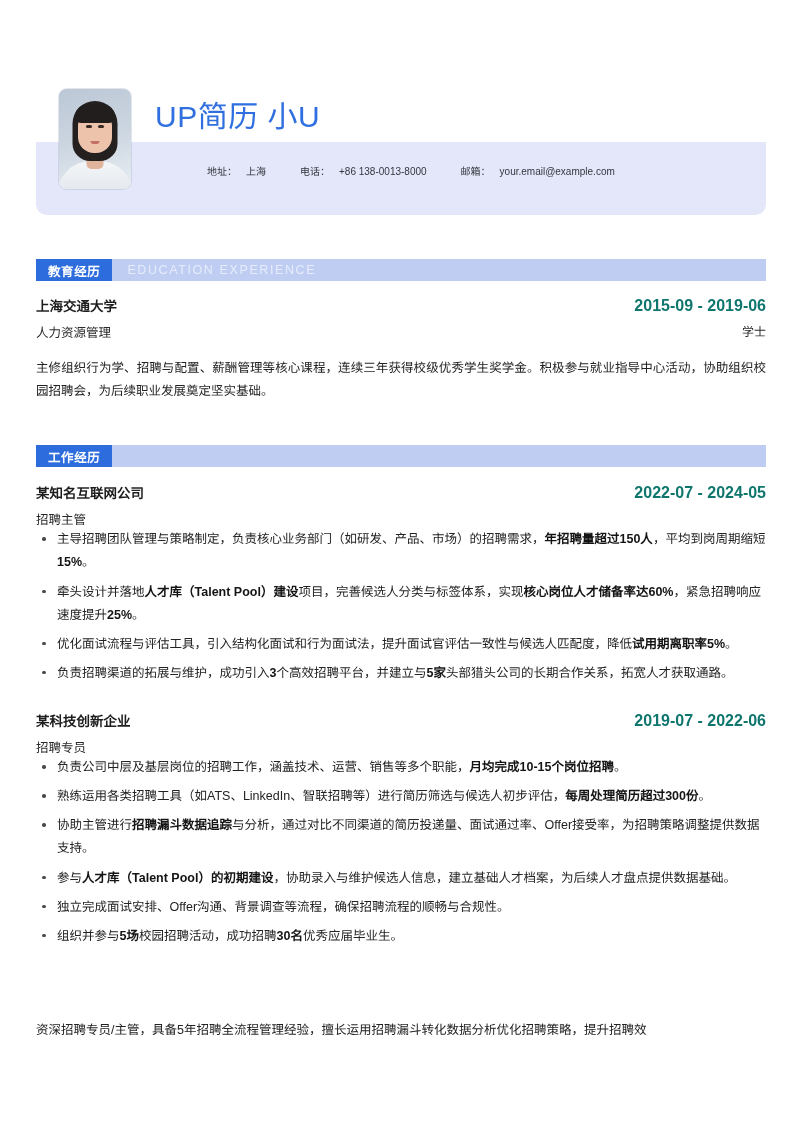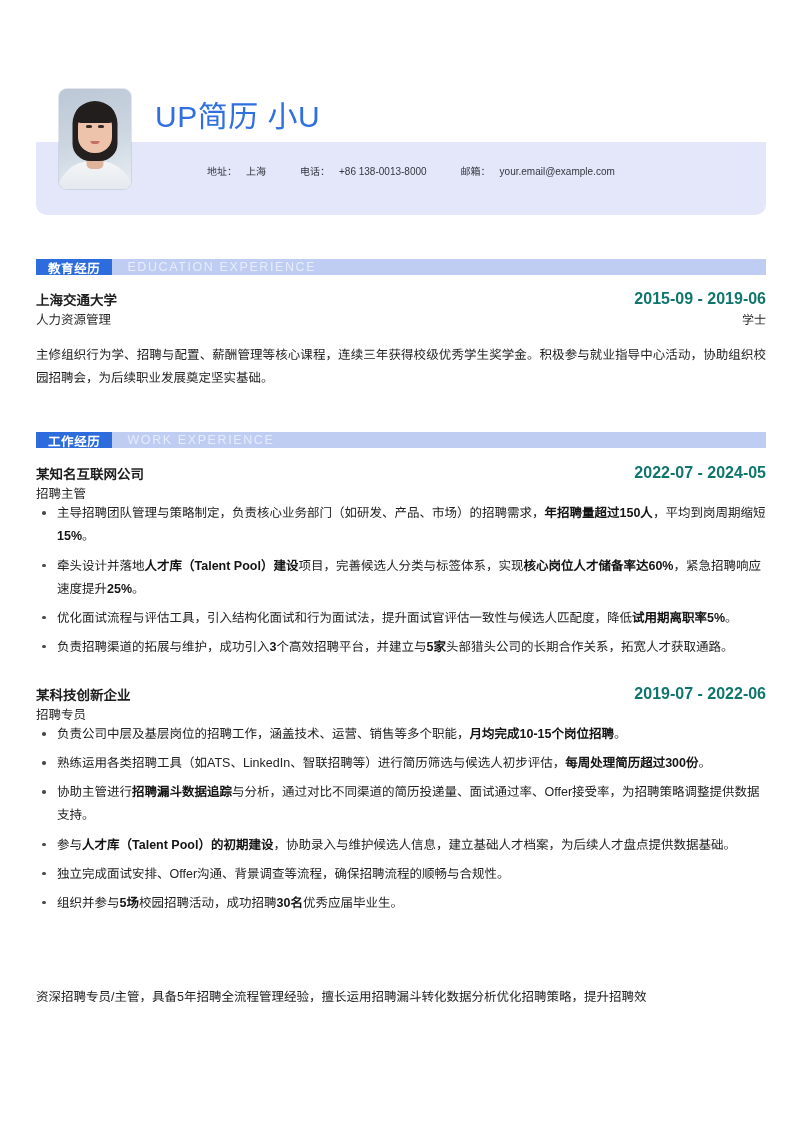--- a/index.html
+++ b/index.html
@@ -120,21 +120,21 @@
   }
   .contact-item { display: flex; align-items: baseline; margin-right: 34px; }
   .contact-item:last-child { margin-right: 0; }
   .contact-label { margin-right: 9px; }
   .contact-value { }
 
   
   .section { margin-top: 0; }
   .sec-head {
     position: relative;
-    height: 16px;
+    height: 22px;
     background: #bfcdf2;
     display: flex;
     align-items: stretch;
     overflow: hidden;
   }
   .sec-badge {
     background: #2c6cdd;
     color: #ffffff;
     font-size: 12.5px;
     font-weight: bold;
@@ -151,36 +151,37 @@
     letter-spacing: 1.6px;
     color: #e6ecfb;
   }
 
   
   .entry { position: relative; }
   .entry-head {
     position: relative;
     display: flex;
     justify-content: space-between;
-    align-items: center;
+    align-items: flex-end;
   }
   .org {
     font-size: 13.5px;
     font-weight: bold;
     color: #1d1d1d;
   }
   .date {
     font-size: 16px;
     font-weight: bold;
     color: #0f766e;
   }
   .sub-row {
     display: flex;
     justify-content: space-between;
-    align-items: center;
+    align-items: flex-start;
+    margin-top: 7px;
   }
   .role { font-size: 12.5px; color: #2a2a2a; }
   .degree { font-size: 12px; color: #2a2a2a; }
 
   .desc {
     font-size: 12.5px;
     line-height: 1.85;
     color: #232323;
     text-align: justify;
   }
@@ -279,21 +280,20 @@
       </div>
       <div class="desc edu-desc">主修组织行为学、招聘与配置、薪酬管理等核心课程，连续三年获得校级优秀学生奖学金。积极参与就业指导中心活动，协助组织校园招聘会，为后续职业发展奠定坚实基础。</div>
     </div>
   </div>
 
   <div class="sec-gap-sm"></div>
 
   <div class="section">
     <div class="sec-head">
       <div class="sec-badge">工作经历</div>
-      <div class="sec-en">WORK EXPERIENCE</div>
     </div>
 
     <div class="entry job-first">
       <div class="entry-head">
         <span class="org">某知名互联网公司</span>
         <span class="date">2022-07 - 2024-05</span>
       </div>
       <div class="sub-row">
         <span class="role">招聘主管</span>
       </div>

